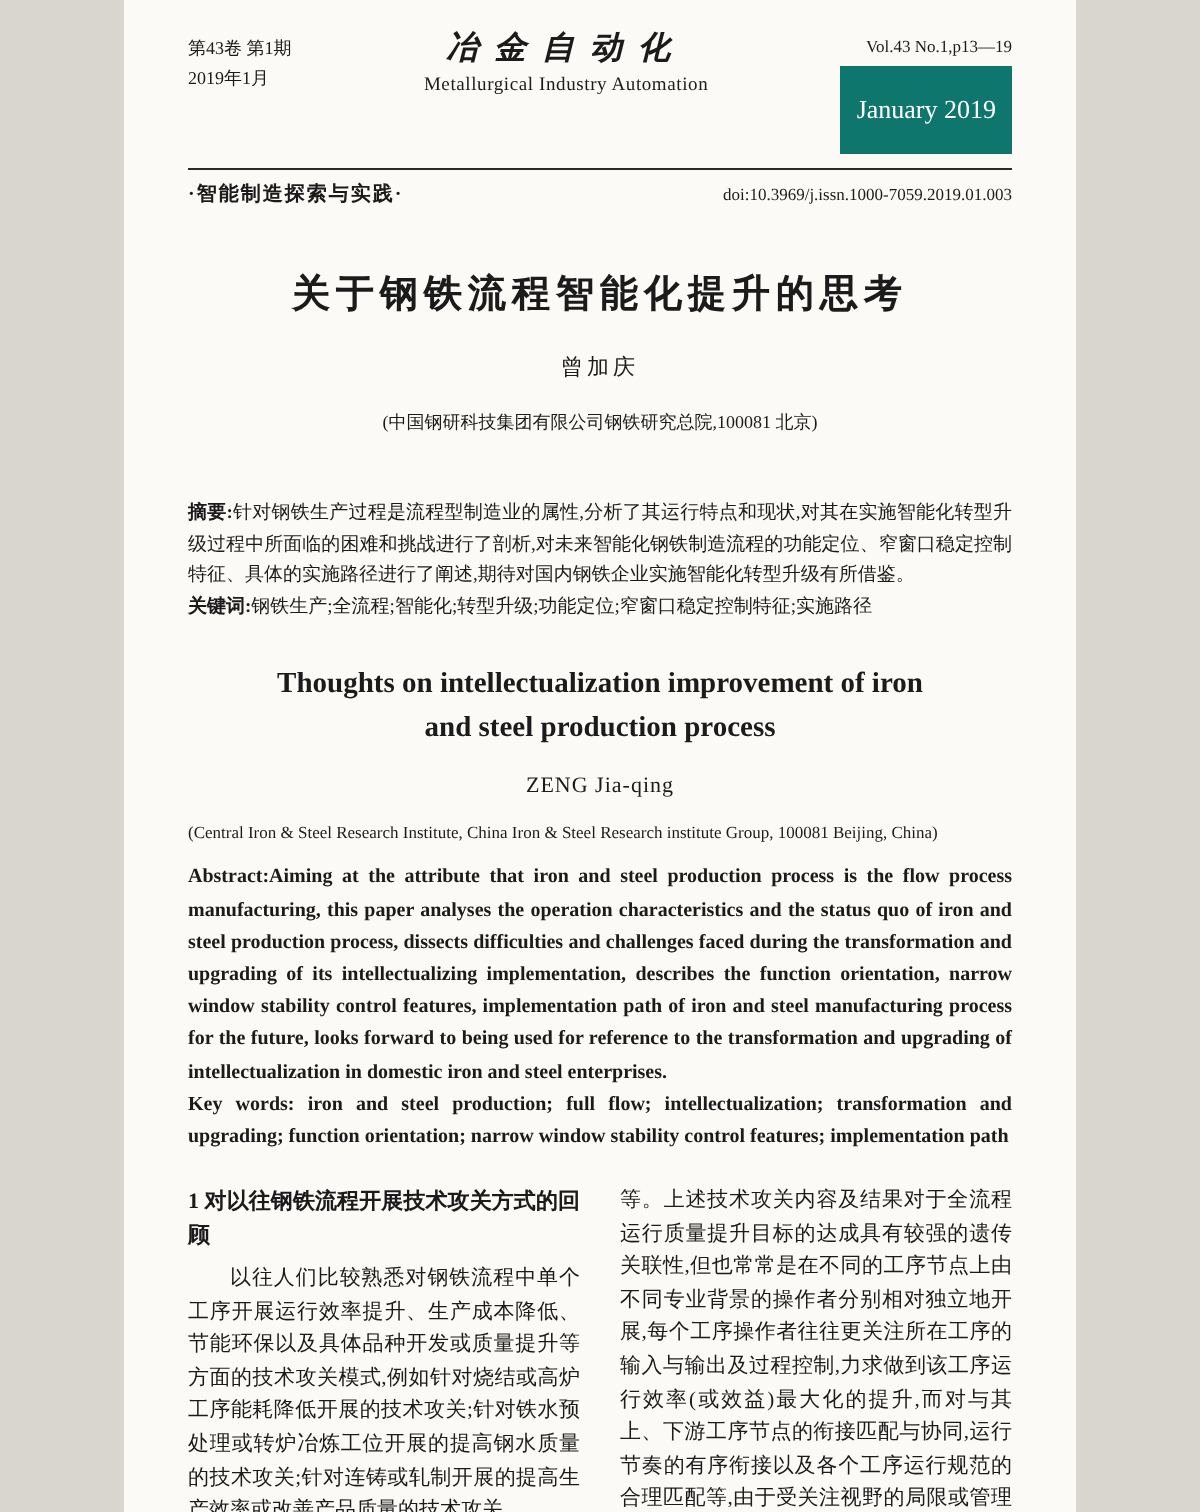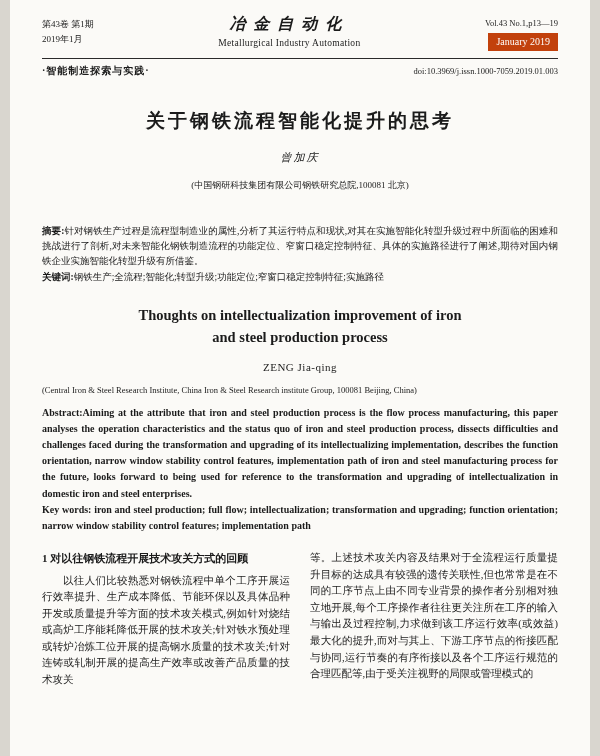--- a/index.html
+++ b/index.html
@@ -1,38 +1,38 @@
 <!DOCTYPE html>
 <html><head>
 <meta charset="utf-8">
 <style>
   html,body { margin:0; padding:0; background:#d9d6cf; }
   .page {
-    width:580px; height:756px; margin:0 auto; box-sizing:border-box;
+    width:476px; height:756px; margin:0 auto; box-sizing:border-box;
     background:#fbfaf7; color:#1b1b1b; overflow:hidden;
     padding:14px 32px 0 32px;
     font-family:"Liberation Serif","DejaVu Serif",serif;
   }
   
   .hdr { display:flex; justify-content:space-between; align-items:flex-start; }
   .hdr-left { font-size:9px; line-height:1.7; padding-top:3px; }
   .hdr-center { text-align:center; }
   .journal-cn { font-size:16px; font-weight:bold; letter-spacing:8px; font-style:italic; }
   .journal-en { font-size:9.5px; margin-top:3px; letter-spacing:0.3px; }
   .hdr-right { font-size:8.5px; text-align:right; line-height:1.6; padding-top:3px; }
-  .badge { display:inline-block; background:#c2410c; color:#fff; font-size:10px;
-           padding:1px 8px; margin-top:2px; }
+  .badge { display:inline-block; background:#0f766e; color:#fff; font-size:13px;
+           padding:12px 8px; margin-top:2px; }
   .rule { border:none; border-top:1.2px solid #2a2a2a; margin:7px 0 5px 0; }
   .meta-row { display:flex; justify-content:space-between; align-items:baseline; margin-top:4px;gap:20px; }
   .col-label { font-weight:bold; font-size:10px; letter-spacing:1px; }
   .doi { font-size:8.5px; }
   
   .cn-title { text-align:center; font-size:19px; font-weight:bold; letter-spacing:3px;
               margin:30px 0 0 0; }
-  .cn-author { text-align:center; font-size:11px; margin-top:16px; letter-spacing:2px;font-style:italic; }
+  .cn-author { text-align:center; font-size:11px; margin-top:16px; letter-spacing:2px; }
   .cn-affil { text-align:center; font-size:9px; margin-top:14px; }
   .cn-abs { font-size:9.5px; line-height:1.62; text-align:justify; margin-top:32px; }
   .cn-abs p { margin:0; }
   .b { font-weight:bold; }
   .cn-codes { font-size:9.5px; margin-top:2px; }
   .cn-codes .gap { display:inline-block; width:18px; }
   
   .en-title { text-align:center; font-size:14.5px; font-weight:bold; line-height:1.5;
               margin-top:20px; }
   .en-author { text-align:center; font-size:11px; margin-top:12px; letter-spacing:0.5px; }

